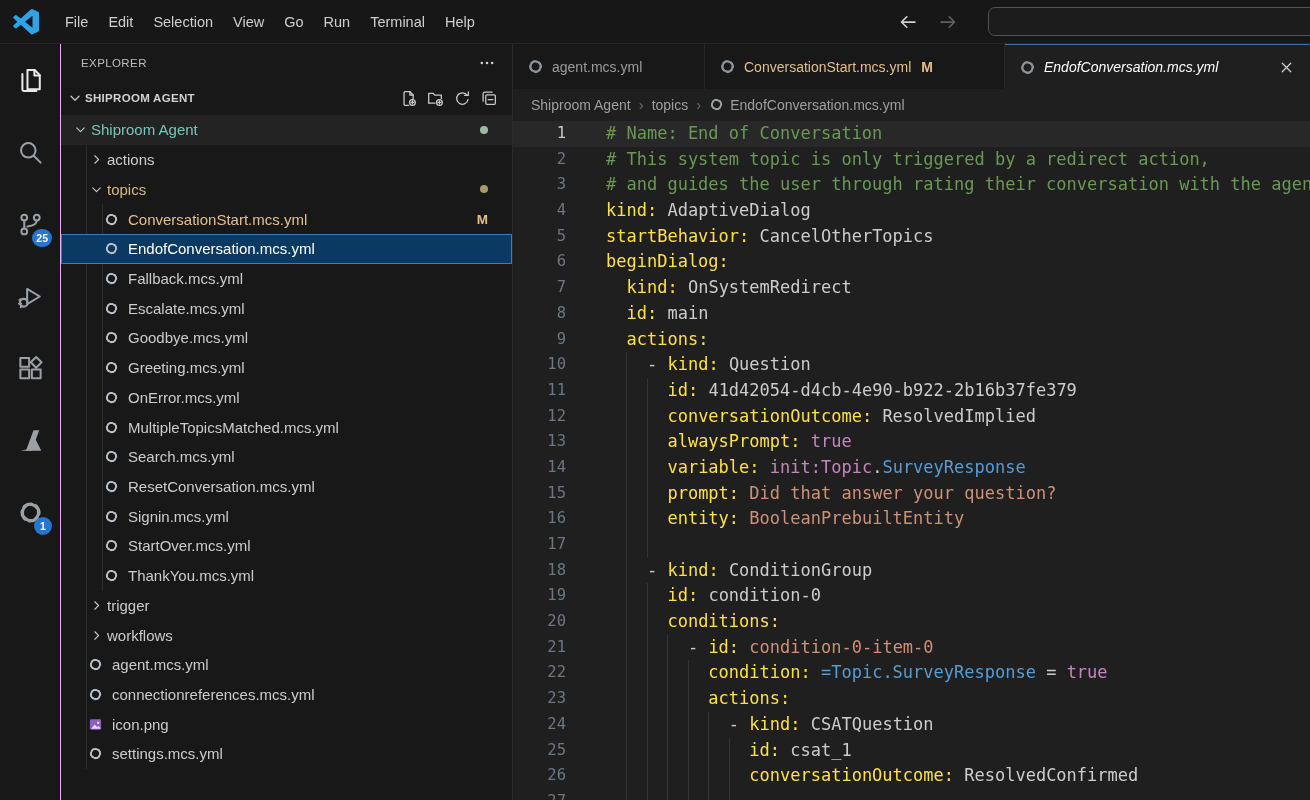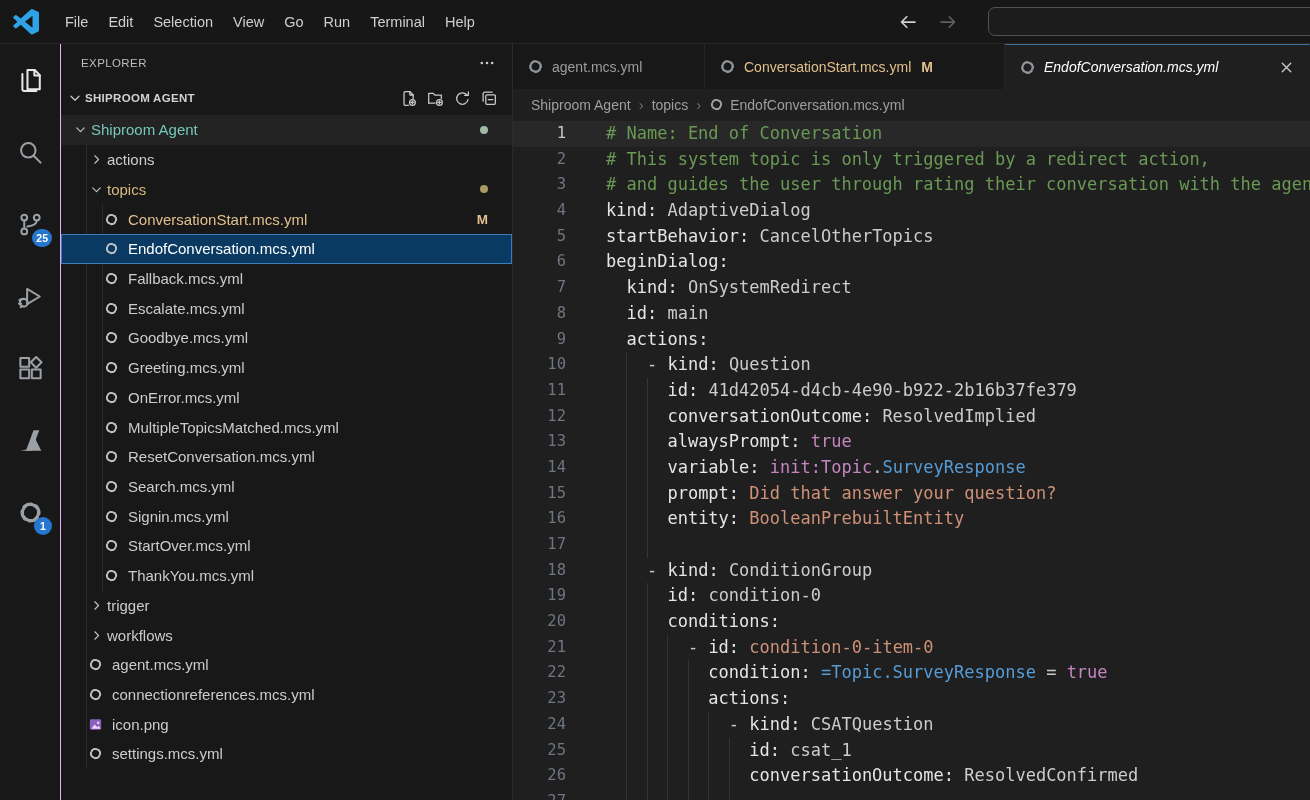--- a/index.html
+++ b/index.html
@@ -74,21 +74,21 @@
   .crumb .icon svg{width:100%;height:100%}
 
   .codearea{flex:1;overflow:hidden;font-family:"DejaVu Sans Mono",monospace;font-size:17px;line-height:25.7px;padding-top:1px;cursor:text}
   .cl{display:flex;height:25.7px;white-space:pre}
   .cl.current{background:rgba(255,255,255,.045)}
   .ln{width:53px;flex:none;text-align:right;color:#6e7681;font-size:15.5px}
   .cl.current .ln{color:#c6c6c6}
   .ct{position:relative;flex:1;min-width:0;margin-left:40px}
   .guide{position:absolute;top:0;height:100%;width:1px;background:#343434}
   .tk-c{color:#6a9955}
-  .tk-k{color:#e5e5e5}
+  .tk-k{color:#fde047}
   .tk-p{color:#c8c8c8}
   .tk-v{color:#cccccc}
   .tk-s{color:#ce9178}
   .tk-b{color:#c586c0}
   .tk-r{color:#569cd6}
 </style>
 </head>
 <body>
 
 <div class="window">
@@ -341,31 +341,31 @@
             <span class="tlabel">MultipleTopicsMatched.mcs.yml</span>
           </div>
           <div class="trow lvl3" style="">
             <span class="ficon">
               <svg viewBox="0 0 16 16" fill="none" stroke="currentColor" stroke-width="1.2" stroke-linecap="round" stroke-linejoin="round">
                 <rect x="3.6" y="3.6" width="8.8" height="8.8" rx="2"></rect>
                 <rect x="3.6" y="3.6" width="8.8" height="8.8" rx="2" transform="rotate(24 8 8)"></rect>
                 <rect x="3.6" y="3.6" width="8.8" height="8.8" rx="2" transform="rotate(48 8 8)"></rect>
               </svg>
             </span>
+            <span class="tlabel">Search.mcs.yml</span>
+          </div>
+          <div class="trow lvl3" style="">
+            <span class="ficon">
+              <svg viewBox="0 0 16 16" fill="none" stroke="currentColor" stroke-width="1.2" stroke-linecap="round" stroke-linejoin="round">
+                <rect x="3.6" y="3.6" width="8.8" height="8.8" rx="2"></rect>
+                <rect x="3.6" y="3.6" width="8.8" height="8.8" rx="2" transform="rotate(24 8 8)"></rect>
+                <rect x="3.6" y="3.6" width="8.8" height="8.8" rx="2" transform="rotate(48 8 8)"></rect>
+              </svg>
+            </span>
             <span class="tlabel">ResetConversation.mcs.yml</span>
-          </div>
-          <div class="trow lvl3" style="">
-            <span class="ficon">
-              <svg viewBox="0 0 16 16" fill="none" stroke="currentColor" stroke-width="1.2" stroke-linecap="round" stroke-linejoin="round">
-                <rect x="3.6" y="3.6" width="8.8" height="8.8" rx="2"></rect>
-                <rect x="3.6" y="3.6" width="8.8" height="8.8" rx="2" transform="rotate(24 8 8)"></rect>
-                <rect x="3.6" y="3.6" width="8.8" height="8.8" rx="2" transform="rotate(48 8 8)"></rect>
-              </svg>
-            </span>
-            <span class="tlabel">Search.mcs.yml</span>
           </div>
           <div class="trow lvl3" style="">
             <span class="ficon">
               <svg viewBox="0 0 16 16" fill="none" stroke="currentColor" stroke-width="1.2" stroke-linecap="round" stroke-linejoin="round">
                 <rect x="3.6" y="3.6" width="8.8" height="8.8" rx="2"></rect>
                 <rect x="3.6" y="3.6" width="8.8" height="8.8" rx="2" transform="rotate(24 8 8)"></rect>
                 <rect x="3.6" y="3.6" width="8.8" height="8.8" rx="2" transform="rotate(48 8 8)"></rect>
               </svg>
             </span>
             <span class="tlabel">Signin.mcs.yml</span>

